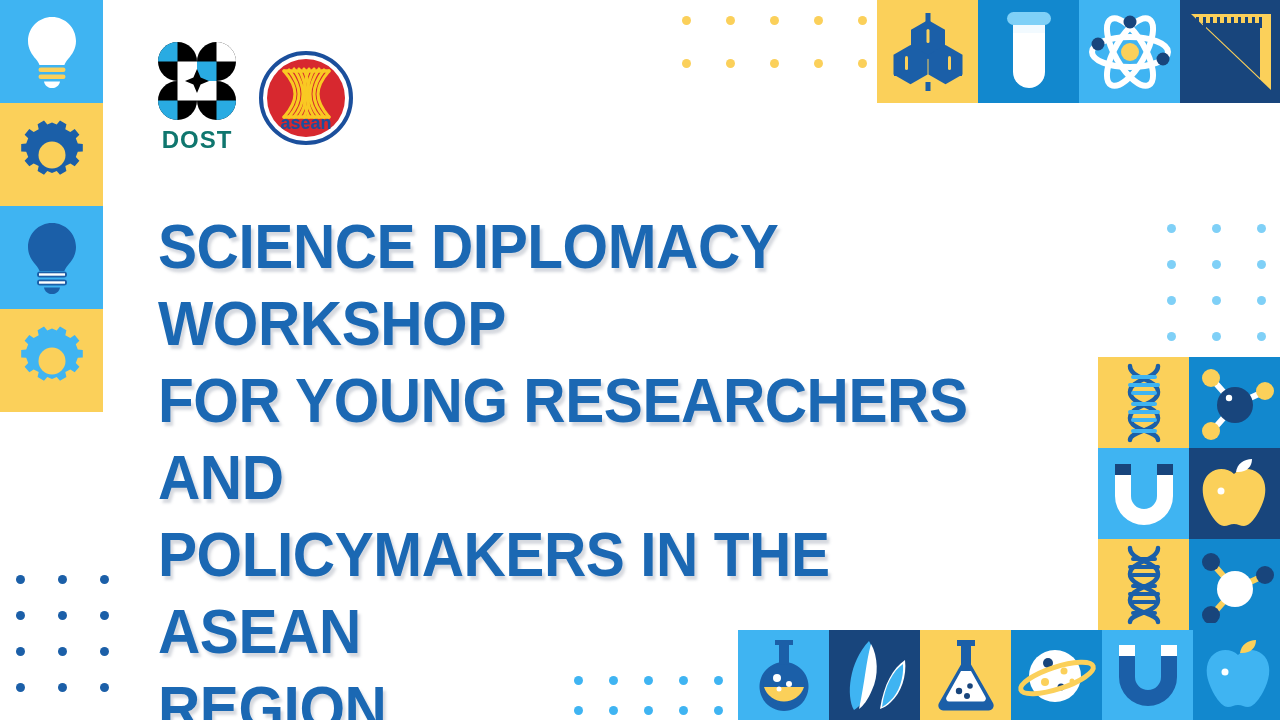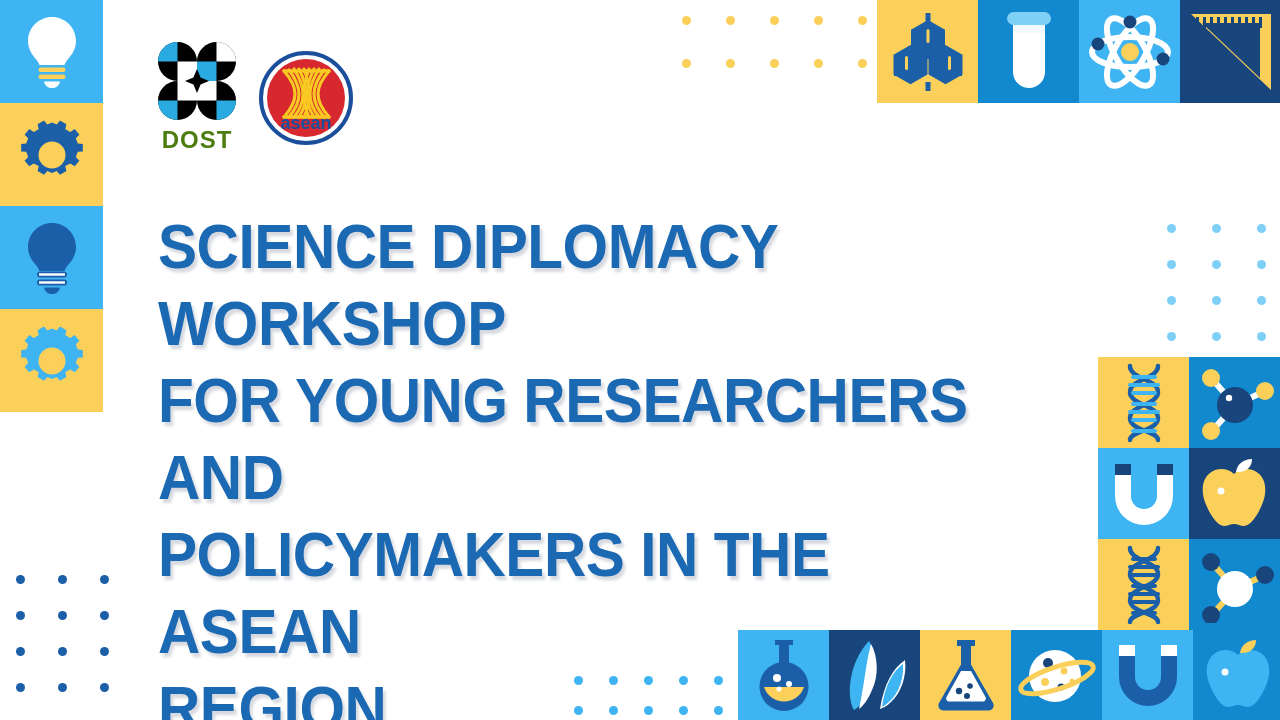--- a/index.html
+++ b/index.html
@@ -54,21 +54,21 @@
   .logo { position: relative; }
 
   #logo-dost { width: 78px; height: 108px; }
   #logo-aef  { width: 96px; height: 106px; }
   #logo-asean{ width: 96px; height: 100px; }
 
   .logo-caption {
     text-align: center;
     font-weight: bold;
     letter-spacing: 0.5px;
-    color: #4d7c0f;
+    color: #0f766e;
   }
   #dost-caption { font-size: 24px; letter-spacing: 1px; margin-top: 2px; }
   #aef-caption-1 { font-size: 12.5px; letter-spacing: 0.2px; color:#1a1a1a; margin-top:1px;}
   #aef-caption-2 { font-size: 10px; letter-spacing: 0.8px; color:#1a1a1a; }
   .aef-rule { height:1px; background:#1a1a1a; margin: 1px 0 1px; }
 
   
   #headline {
     position: absolute;
     left: 158px; top: 208px;

